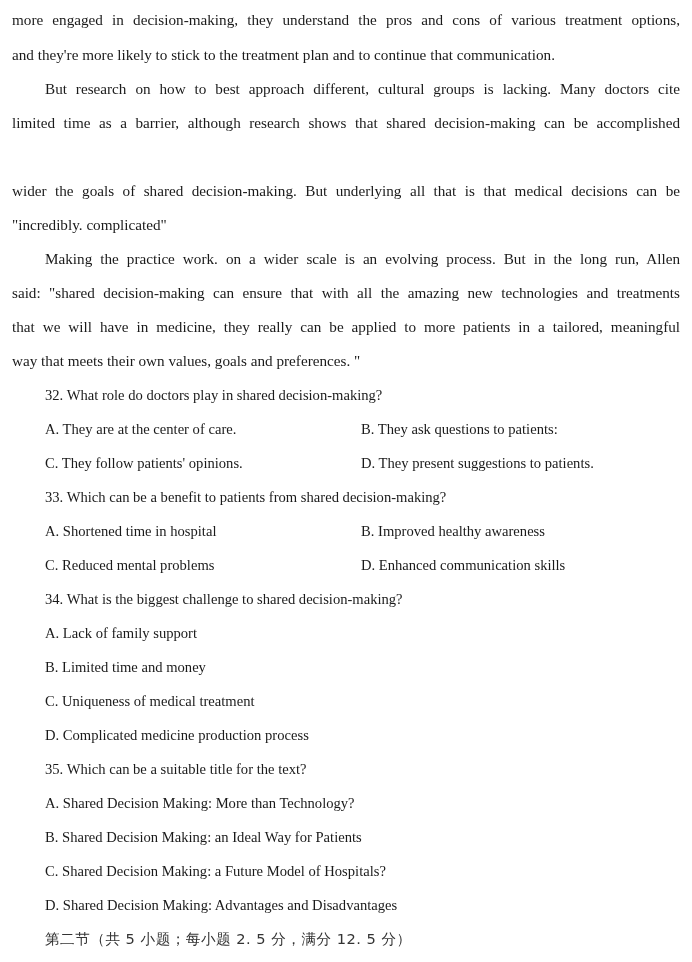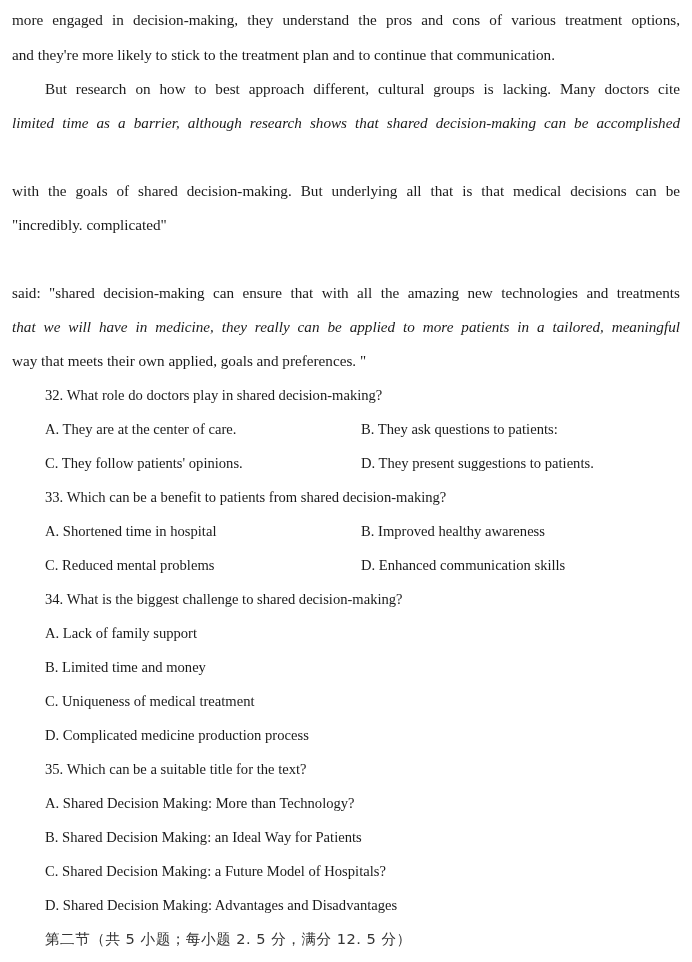--- a/index.html
+++ b/index.html
@@ -20,26 +20,27 @@
   .cn { left: 45px; font-size: 14.6px; font-family: "DejaVu Sans", sans-serif; color: #333; letter-spacing: 0.5px; }
 </style>
 </head>
 <body>
 
 <div class="page">
 
   <div class="line justify" style="top:3px;">more engaged in decision-making, they understand the pros and cons of various treatment options,</div>
   <div class="line justify indent" style="top:72px;">But research on how to best approach different, cultural groups is lacking. Many doctors cite</div>
   <div class="line" style="top:38px;">and they're more likely to stick to the treatment plan and to continue that communication.</div>
-  <div class="line justify" style="top:106px;font-style:italic;">limited time as a barrier, although research shows that shared decision-making can be accomplished</div>
-  <div class="line justify" style="top:174px;">with the goals of shared decision-making. But underlying all that is that medical decisions can be</div>
+  <div class="line justify" style="top:106px;">limited time as a barrier, although research shows that shared decision-making can be accomplished</div>
+  <div class="line justify" style="top:174px;">wider the goals of shared decision-making. But underlying all that is that medical decisions can be</div>
   <div class="line" style="top:208px;">"incredibly. complicated"</div>
+  <div class="line justify indent" style="top:242px;">Making the practice work. on a wider scale is an evolving process. But in the long run, Allen</div>
   <div class="line justify" style="top:276px;">said: "shared decision-making can ensure that with all the amazing new technologies and treatments</div>
-  <div class="line justify" style="top:310px;font-style:italic;">that we will have in medicine, they really can be applied to more patients in a tailored, meaningful</div>
-  <div class="line" style="top:344px;">way that meets their own applied, goals and preferences. "</div>
+  <div class="line justify" style="top:310px;">that we will have in medicine, they really can be applied to more patients in a tailored, meaningful</div>
+  <div class="line" style="top:344px;">way that meets their own values, goals and preferences. "</div>
 
   <div class="line q" style="top:378px;">32. What role do doctors play in shared decision-making?</div>
   <div class="line q" style="top:412px;">A. They are at the center of care.</div>
   <div class="line opt-b" style="top:412px;">B. They ask questions to patients:</div>
   <div class="line q" style="top:446px;">C. They follow patients' opinions.</div>
   <div class="line opt-b" style="top:446px;">D. They present suggestions to patients.</div>
 
   <div class="line q" style="top:480px;">33. Which can be a benefit to patients from shared decision-making?</div>
   <div class="line q" style="top:514px;">A. Shortened time in hospital</div>
   <div class="line opt-b" style="top:514px;">B. Improved healthy awareness</div>

